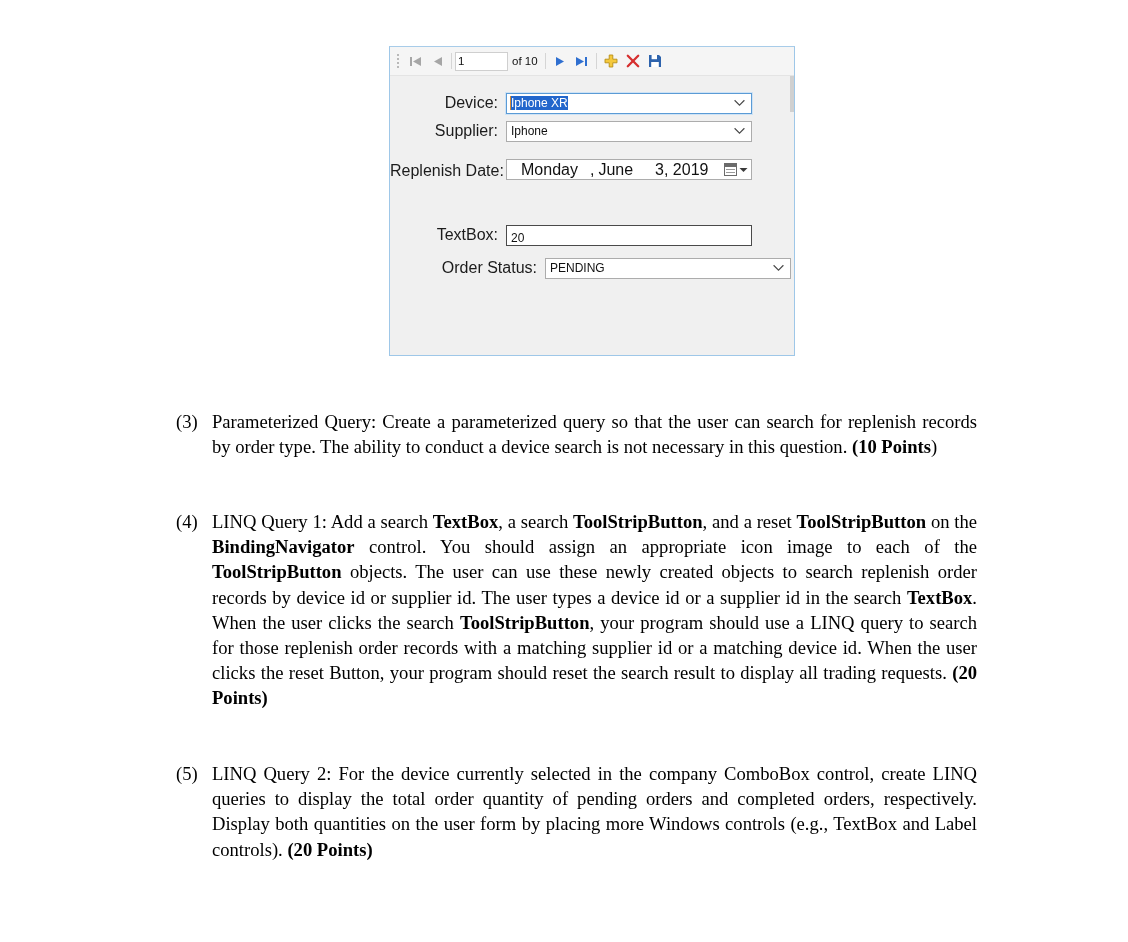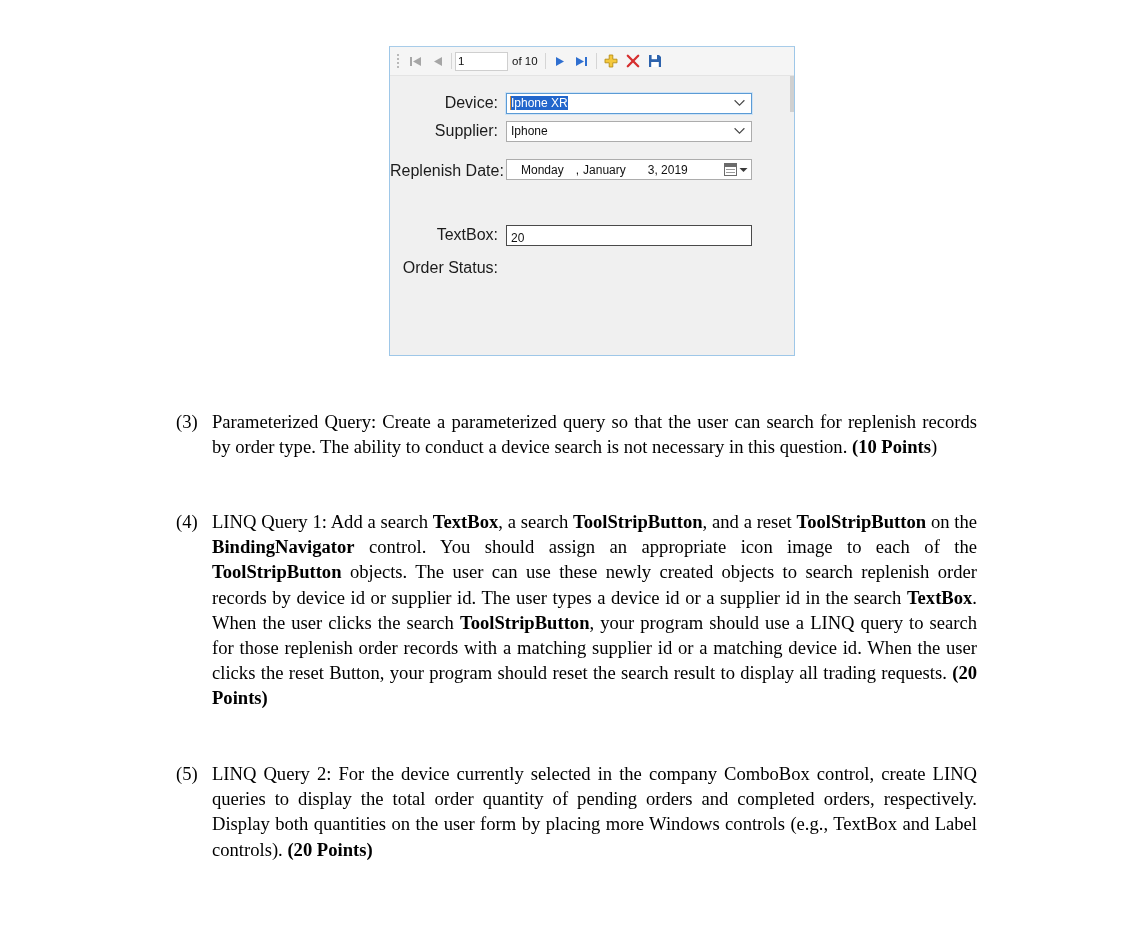--- a/index.html
+++ b/index.html
@@ -210,21 +210,21 @@
   .datepick {
     border: 1px solid #acacac;
     display: flex;
     align-items: center;
     justify-content: space-between;
     padding-right: 3px;
   }
   .dp-text {
     display: flex;
     align-items: center;
-    font-size: 12px;
+    font-size: 16px;
     color: #111;
     padding-left: 14px;
     white-space: nowrap;
   }
   .dp-text .dw { }
   .dp-text .cm { padding: 0 4px 0 12px; }
   .dp-text .mo { }
   .dp-text .dy { padding-left: 22px; }
   .dp-right {
     display: flex; align-items: center; gap: 2px;
@@ -367,42 +367,48 @@
           </svg>
       </div>
     </div>
 
     <div class="field-row" style="top:82px;align-items:flex-end;">
       <div class="field-label">Replenish Date:</div>
       <div class="field-ctl datepick">
         <div class="dp-text">
           <span class="dw">Monday</span>
           <span class="cm">,</span>
-          <span class="mo">January</span>
+          <span class="mo">June</span>
           <span class="dy">3, 2019</span>
         </div>
         <div class="dp-right">
           <span class="cal-ico"></span>
           <svg width="9" height="6" viewBox="0 0 9 6">
               <path d="M0.5 1 L4.5 5 L8.5 1 Z" fill="#3a3a3a"></path>
             </svg>
         </div>
       </div>
     </div>
 
 
     <div class="field-row" style="top:148px;">
       <div class="field-label">TextBox:</div>
       <div class="field-ctl textbox">
         <div class="val">20</div>
       </div>
     </div>
 
-    <div class="field-row" style="top:181px;">
+    <div class="field-row" style="top:181px;padding-left:39px;">
       <div class="field-label">Order Status:</div>
+      <div class="field-ctl combo">
+        <div class="val">PENDING</div>
+        <svg class="chev" viewBox="0 0 11 7">
+            <path d="M0.6 0.8 L5.5 5.6 L10.4 0.8" fill="none" stroke="#4b4b4b" stroke-width="1.2"></path>
+          </svg>
+      </div>
     </div>
   </div>
 </div>
 
 <div class="doc">
   <div class="qitem" id="q0" style="top:409px;">
     <span class="num">(3)</span>
     <span class="body"><span>Parameterized Query: Create a parameterized query so that the user can search for replenish records by order type. The ability to conduct a device search is not necessary in this question. </span><b>(10 Points</b><span>)</span></span>
   </div>
   <div class="qitem" id="q1" style="top:509px;">

